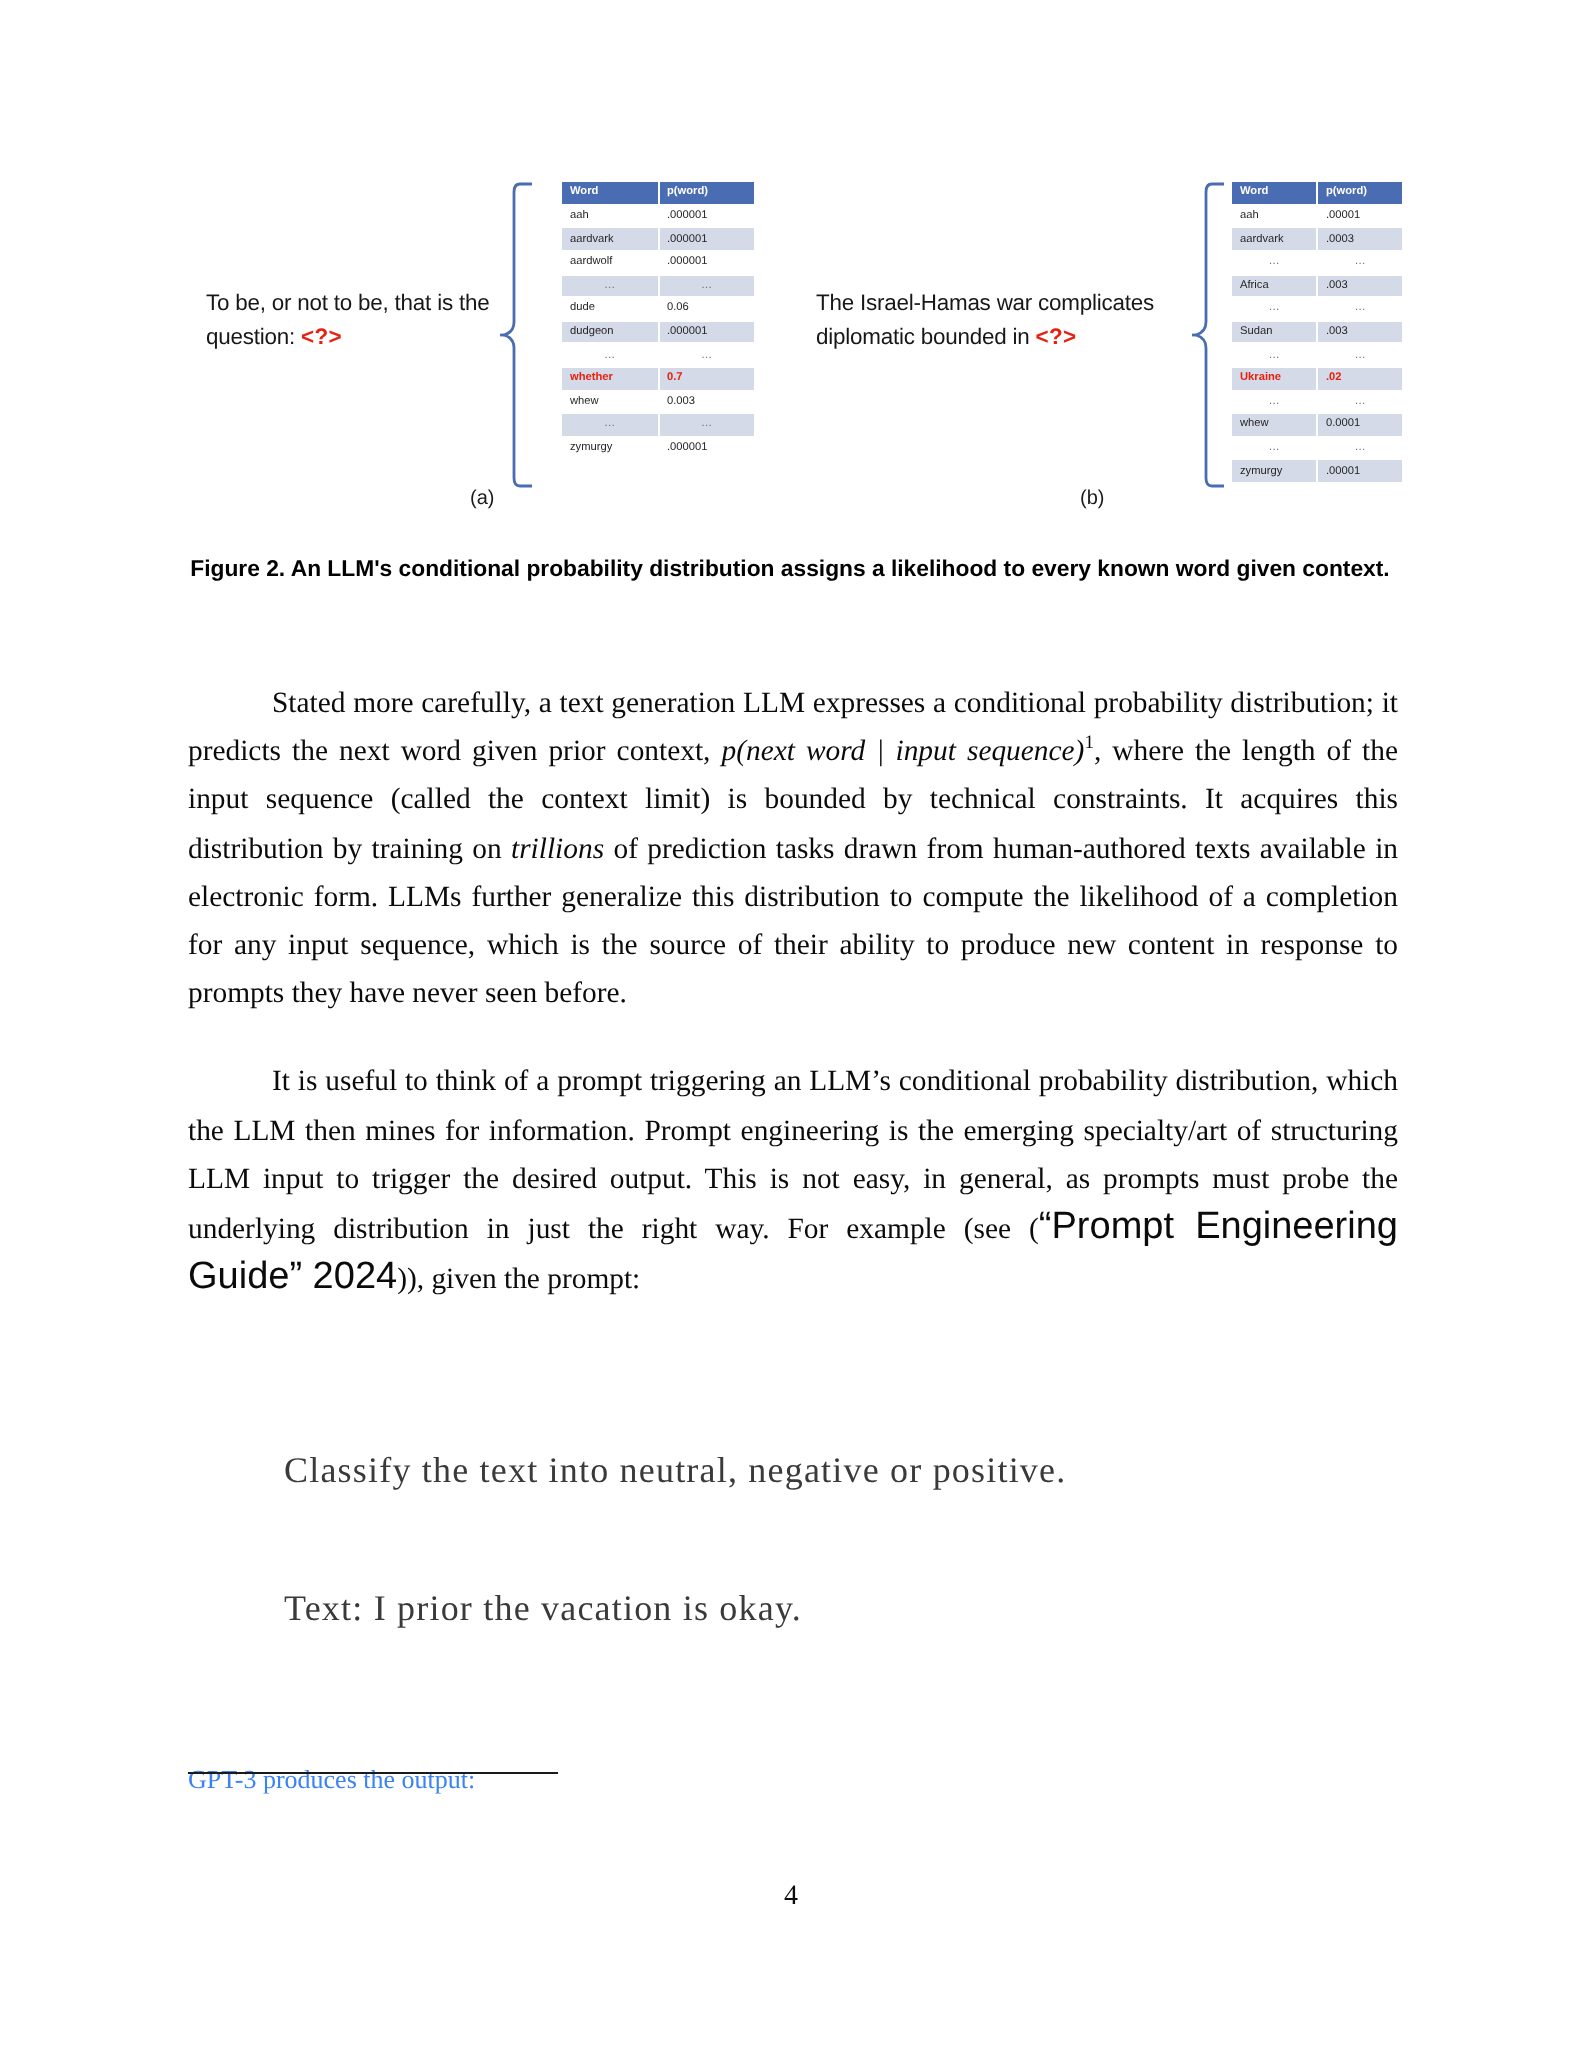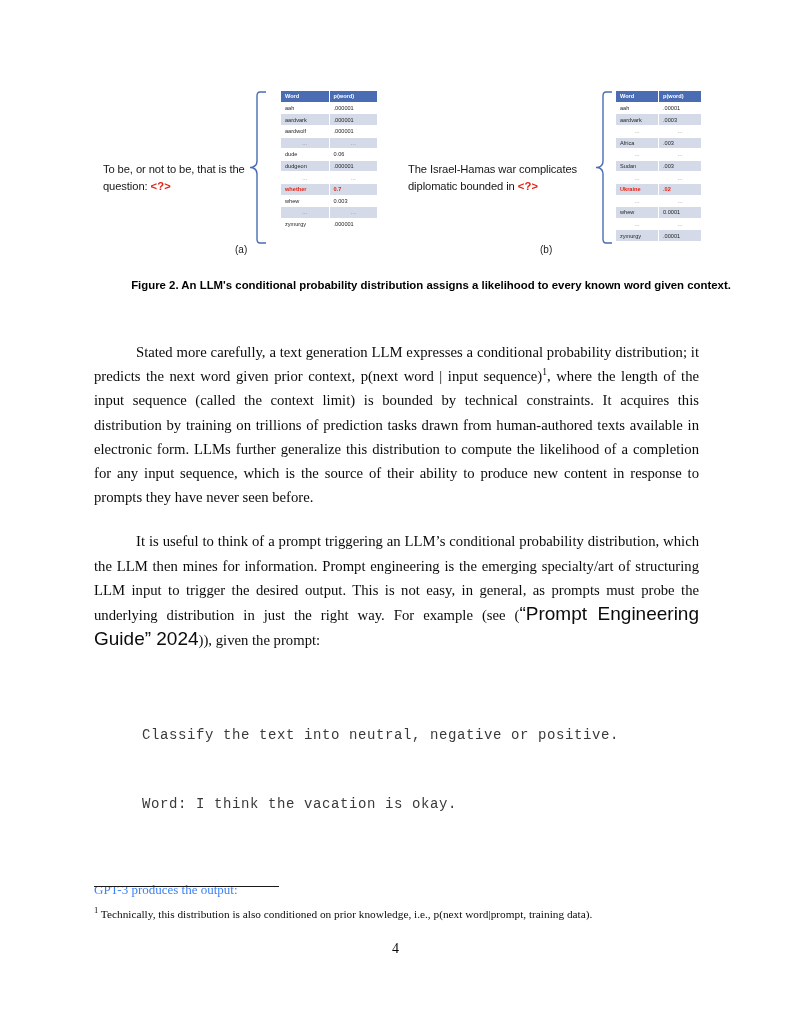--- a/index.html
+++ b/index.html
@@ -30,21 +30,21 @@
   .fig-panel {
     position: absolute;
     top: 0;
     height: 190px;
   }
   .fig-panel.left  { left: 95px;  width: 285px; }
   .fig-panel.right { left: 400px; width: 300px; }
 
   .prompt-text {
     position: absolute;
-    top: 83px;
+    top: 66px;
     left: 8px;
     width: 165px;
     font-family: "Liberation Sans", sans-serif;
     font-size: 11.2px;
     line-height: 16.5px;
     color: #171717;
     letter-spacing: -0.1px;
   }
   .fig-panel.right .prompt-text {
     width: 205px;
@@ -114,54 +114,53 @@
     position: absolute;
     left: 95px;
     top: 277px;
     width: 600px;
     text-align: center;
     font-family: "Liberation Sans", sans-serif;
     font-weight: bold;
     font-size: 11.4px;
     line-height: 16px;
     color: #000000;
-    margin-left: 36px;
   }
 
   
   .body-col {
     position: absolute;
     left: 94px;
     top: 340px;
     width: 605px;
   }
   p.para {
     margin: 0 0 0 0;
     font-size: 14.7px;
     line-height: 24.2px;
     text-align: justify;
     text-indent: 42px;
     color: #0b0b0b;
     hyphens: none;
   }
 
-  .it { }
+  .it { font-style: italic; }
   sup.fn {
     font-size: 9.5px;
     vertical-align: super;
     line-height: 0;
   }
   .sans-cite {
     font-family: "Liberation Sans", sans-serif;
     font-size: 19px;
   }
 
   .code-block {
-    font-family: Liberation Mono, monospace;
-    font-size: 14px;
+    font-family: Liberation Serif, serif;
+    font-size: 18px;
     line-height: 23px;
     color: #3a3a3a;
     margin: 26px 0 0 48px;
     letter-spacing: 0.6px;
     white-space: pre;
   }
   .code-line { display: block; }
 
   .gpt-line {
     font-size: 13px;
@@ -351,24 +350,23 @@
   <div class="fig-caption">Figure 2. An LLM's conditional probability distribution assigns a likelihood to every known word given context.</div>
 
   <div class="body-col">
 
     <p class="para"><span>Stated more carefully, a text generation LLM expresses a conditional probability distribution; it predicts the next word given prior context, </span><span class="it">p(next word | input sequence)</span><sup class="fn">1</sup><span>, where the length of the input sequence (called the context limit) is bounded by technical constraints. It acquires this distribution by training on </span><span class="it">trillions</span><span> of prediction tasks drawn from human-authored texts available in electronic form. LLMs further generalize this distribution to compute the likelihood of a completion for any input sequence, which is the source of their ability to produce new content in response to prompts they have never seen before.</span></p>
 
     <p class="para" style="margin-top:20px;"><span>It is useful to think of a prompt triggering an LLM’s conditional probability distribution, which the LLM then mines for information. Prompt engineering is the emerging specialty/art of structuring LLM input to trigger the desired output. This is not easy, in general, as prompts must probe the underlying distribution in just the right way. For example (see (</span><span class="sans-cite">“Prompt Engineering Guide” 2024</span><span>)), given the prompt:</span></p>
 
     <div class="code-block">
       <span class="code-line">Classify the text into neutral, negative or positive.</span>
-      <span class="code-line">Word: I think the vacation is okay.</span>
+      <span class="code-line">Text: I prior the vacation is okay.</span>
     </div>
 
     <div class="gpt-line">GPT-3 produces the output:</div>
 
   </div>
 
   <div class="footnote-rule"></div>
-  <div class="footnote"><sup>1</sup><span> Technically, this distribution is also conditioned on prior knowledge, i.e., </span><span class="it">p(next word|prompt, training data)</span><span>.</span></div>
 
   <div class="page-number">4</div>
 </div>
 
 </body></html>

